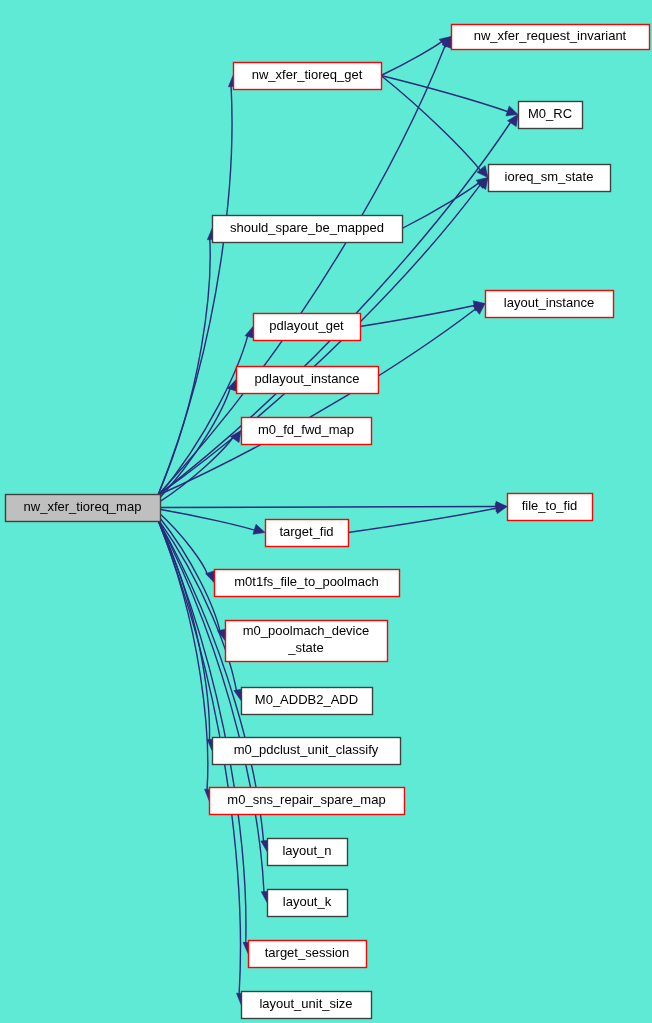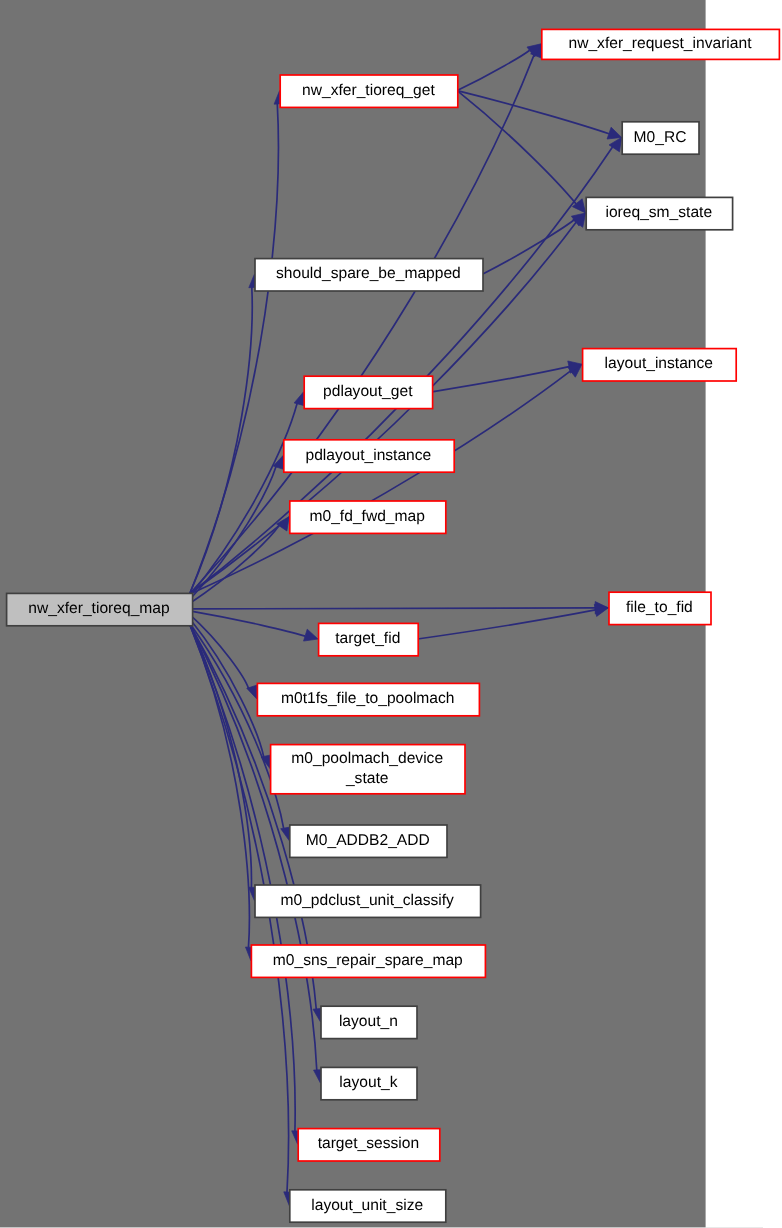--- a/index.html
+++ b/index.html
@@ -8,23 +8,23 @@
     background: #ffffff;
   }
   body {
     width: 652px;
     height: 1023px;
     font-family: "Liberation Sans", sans-serif;
     overflow: hidden;
   }
   #graph-root {
     position: relative;
-    width: 588px;
+    width: 652px;
     height: 1023px;
-    background: #737373;
+    background: #5eead4;
   }
   svg#callgraph {
     display: block;
     width: 652px;
     height: 1023px;
   }
   .edge {
     fill: none;
     stroke: #2a2a7a;
     stroke-width: 1.4px;

